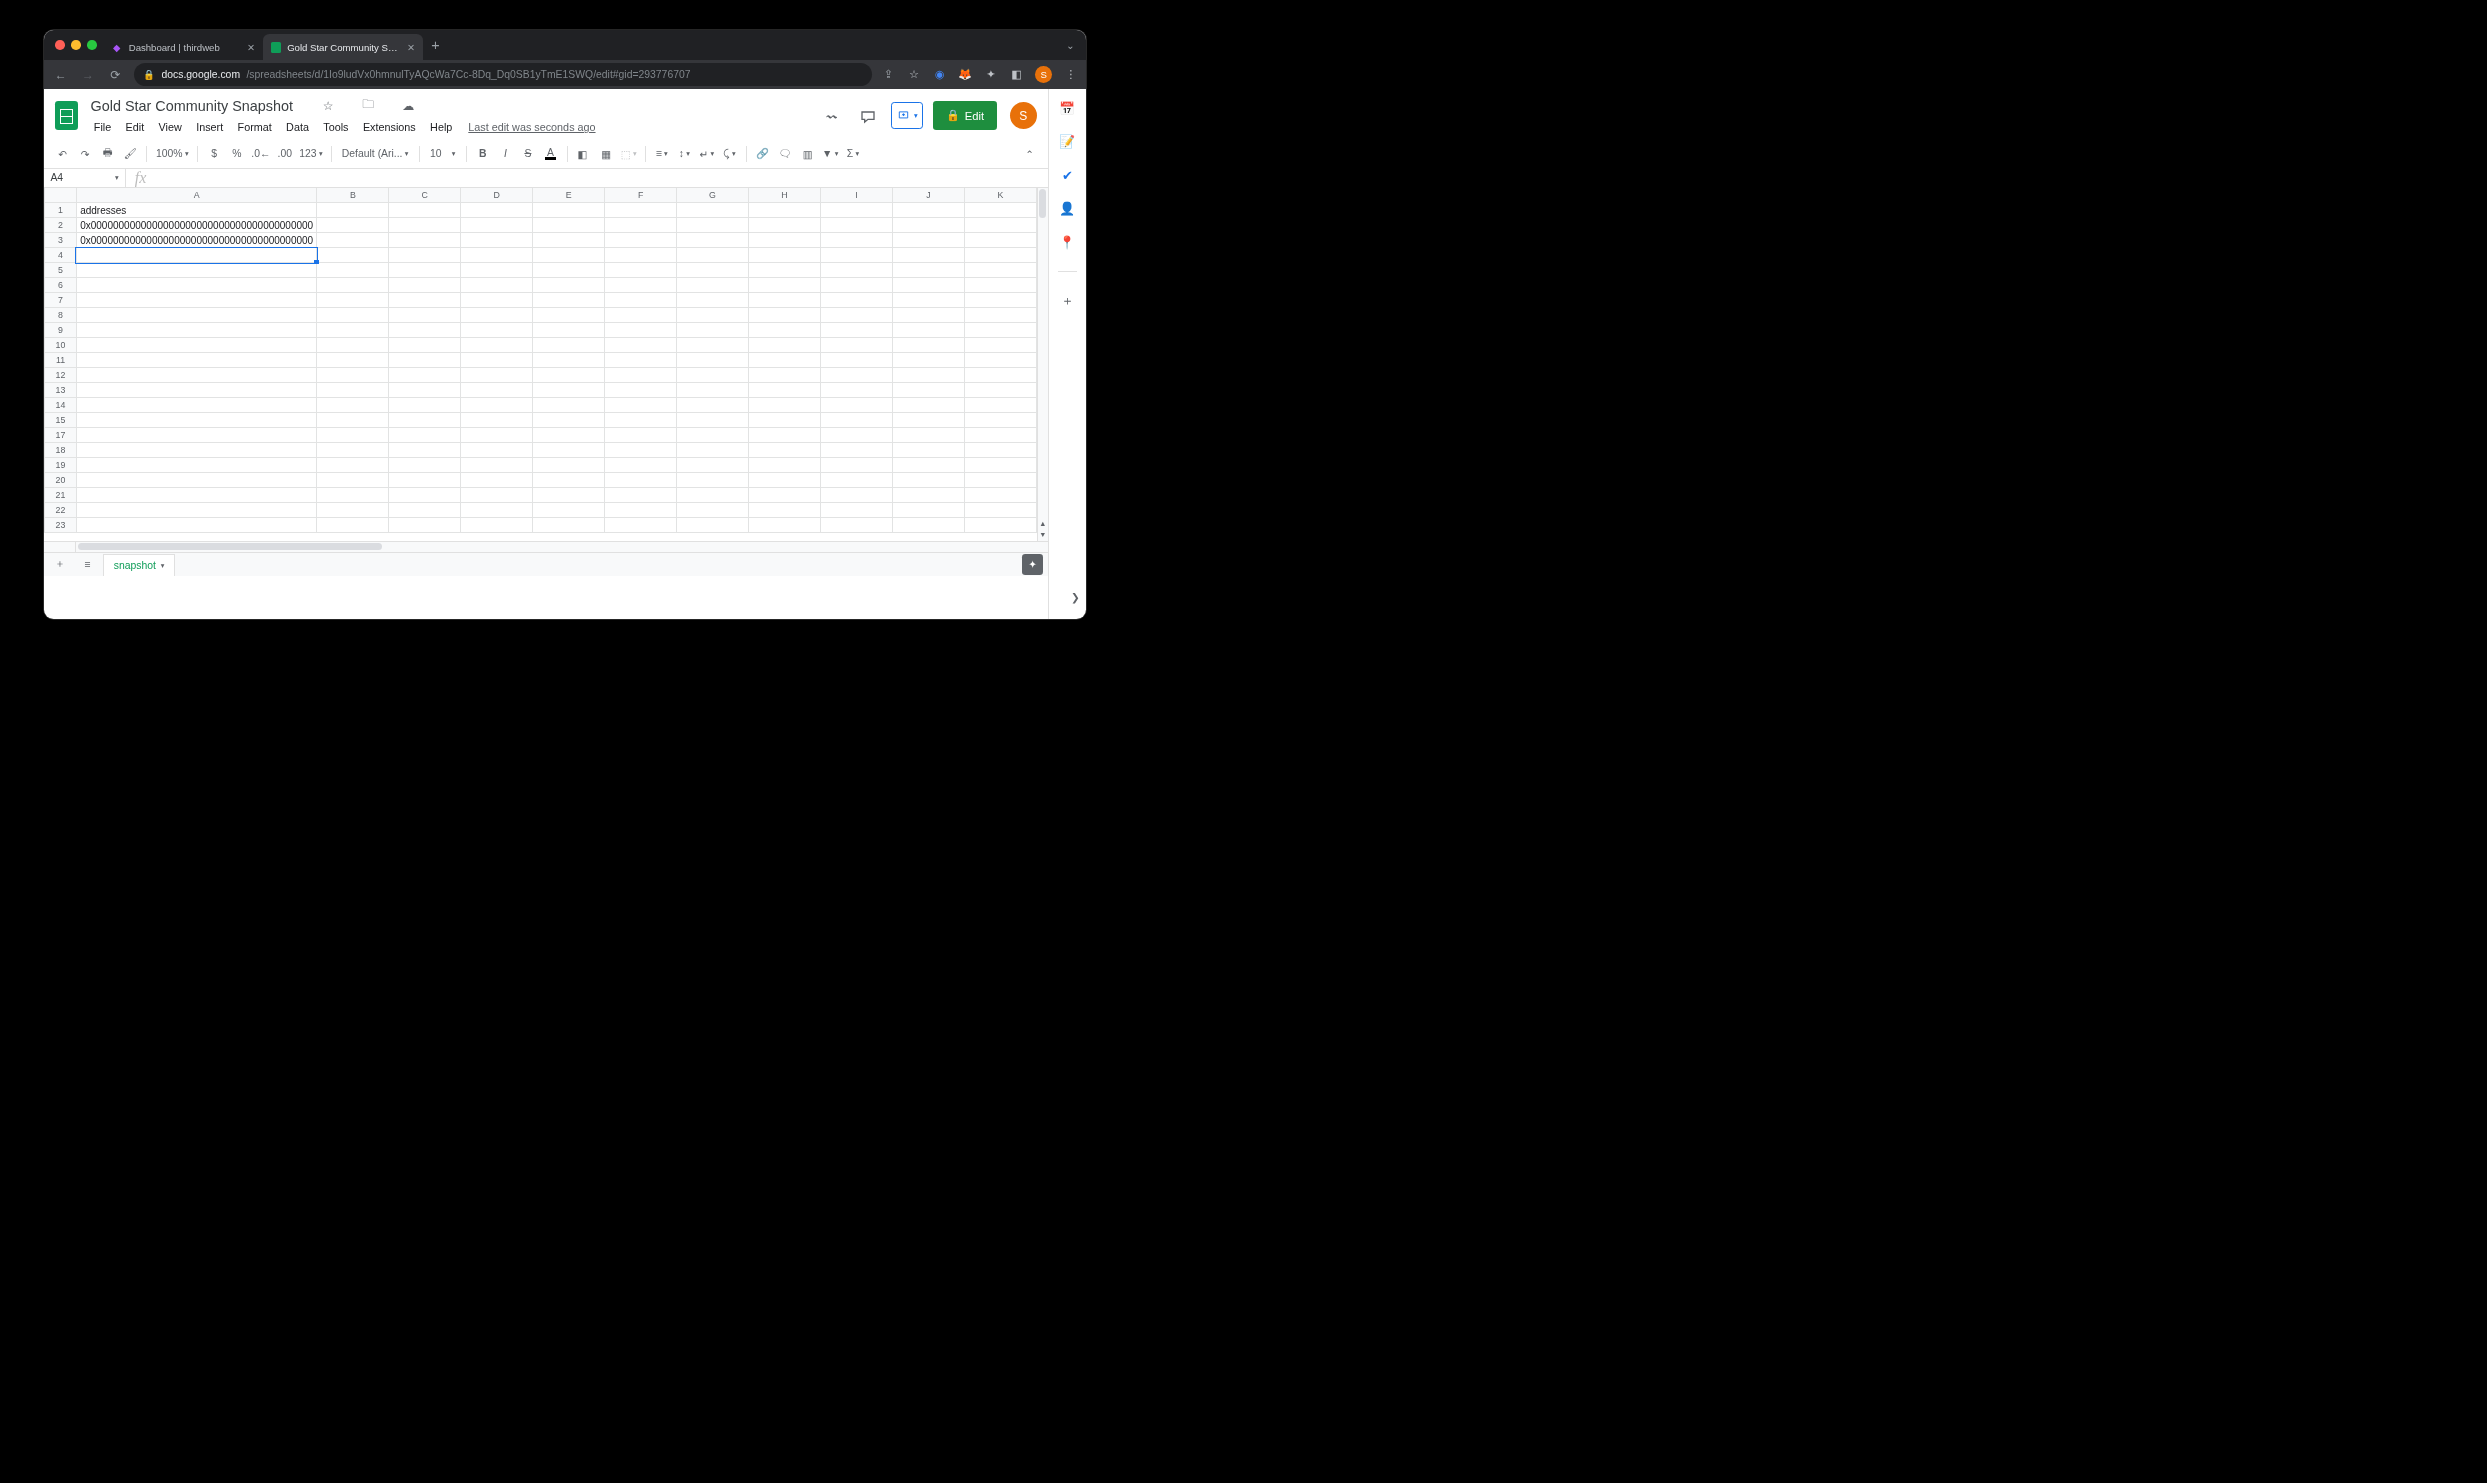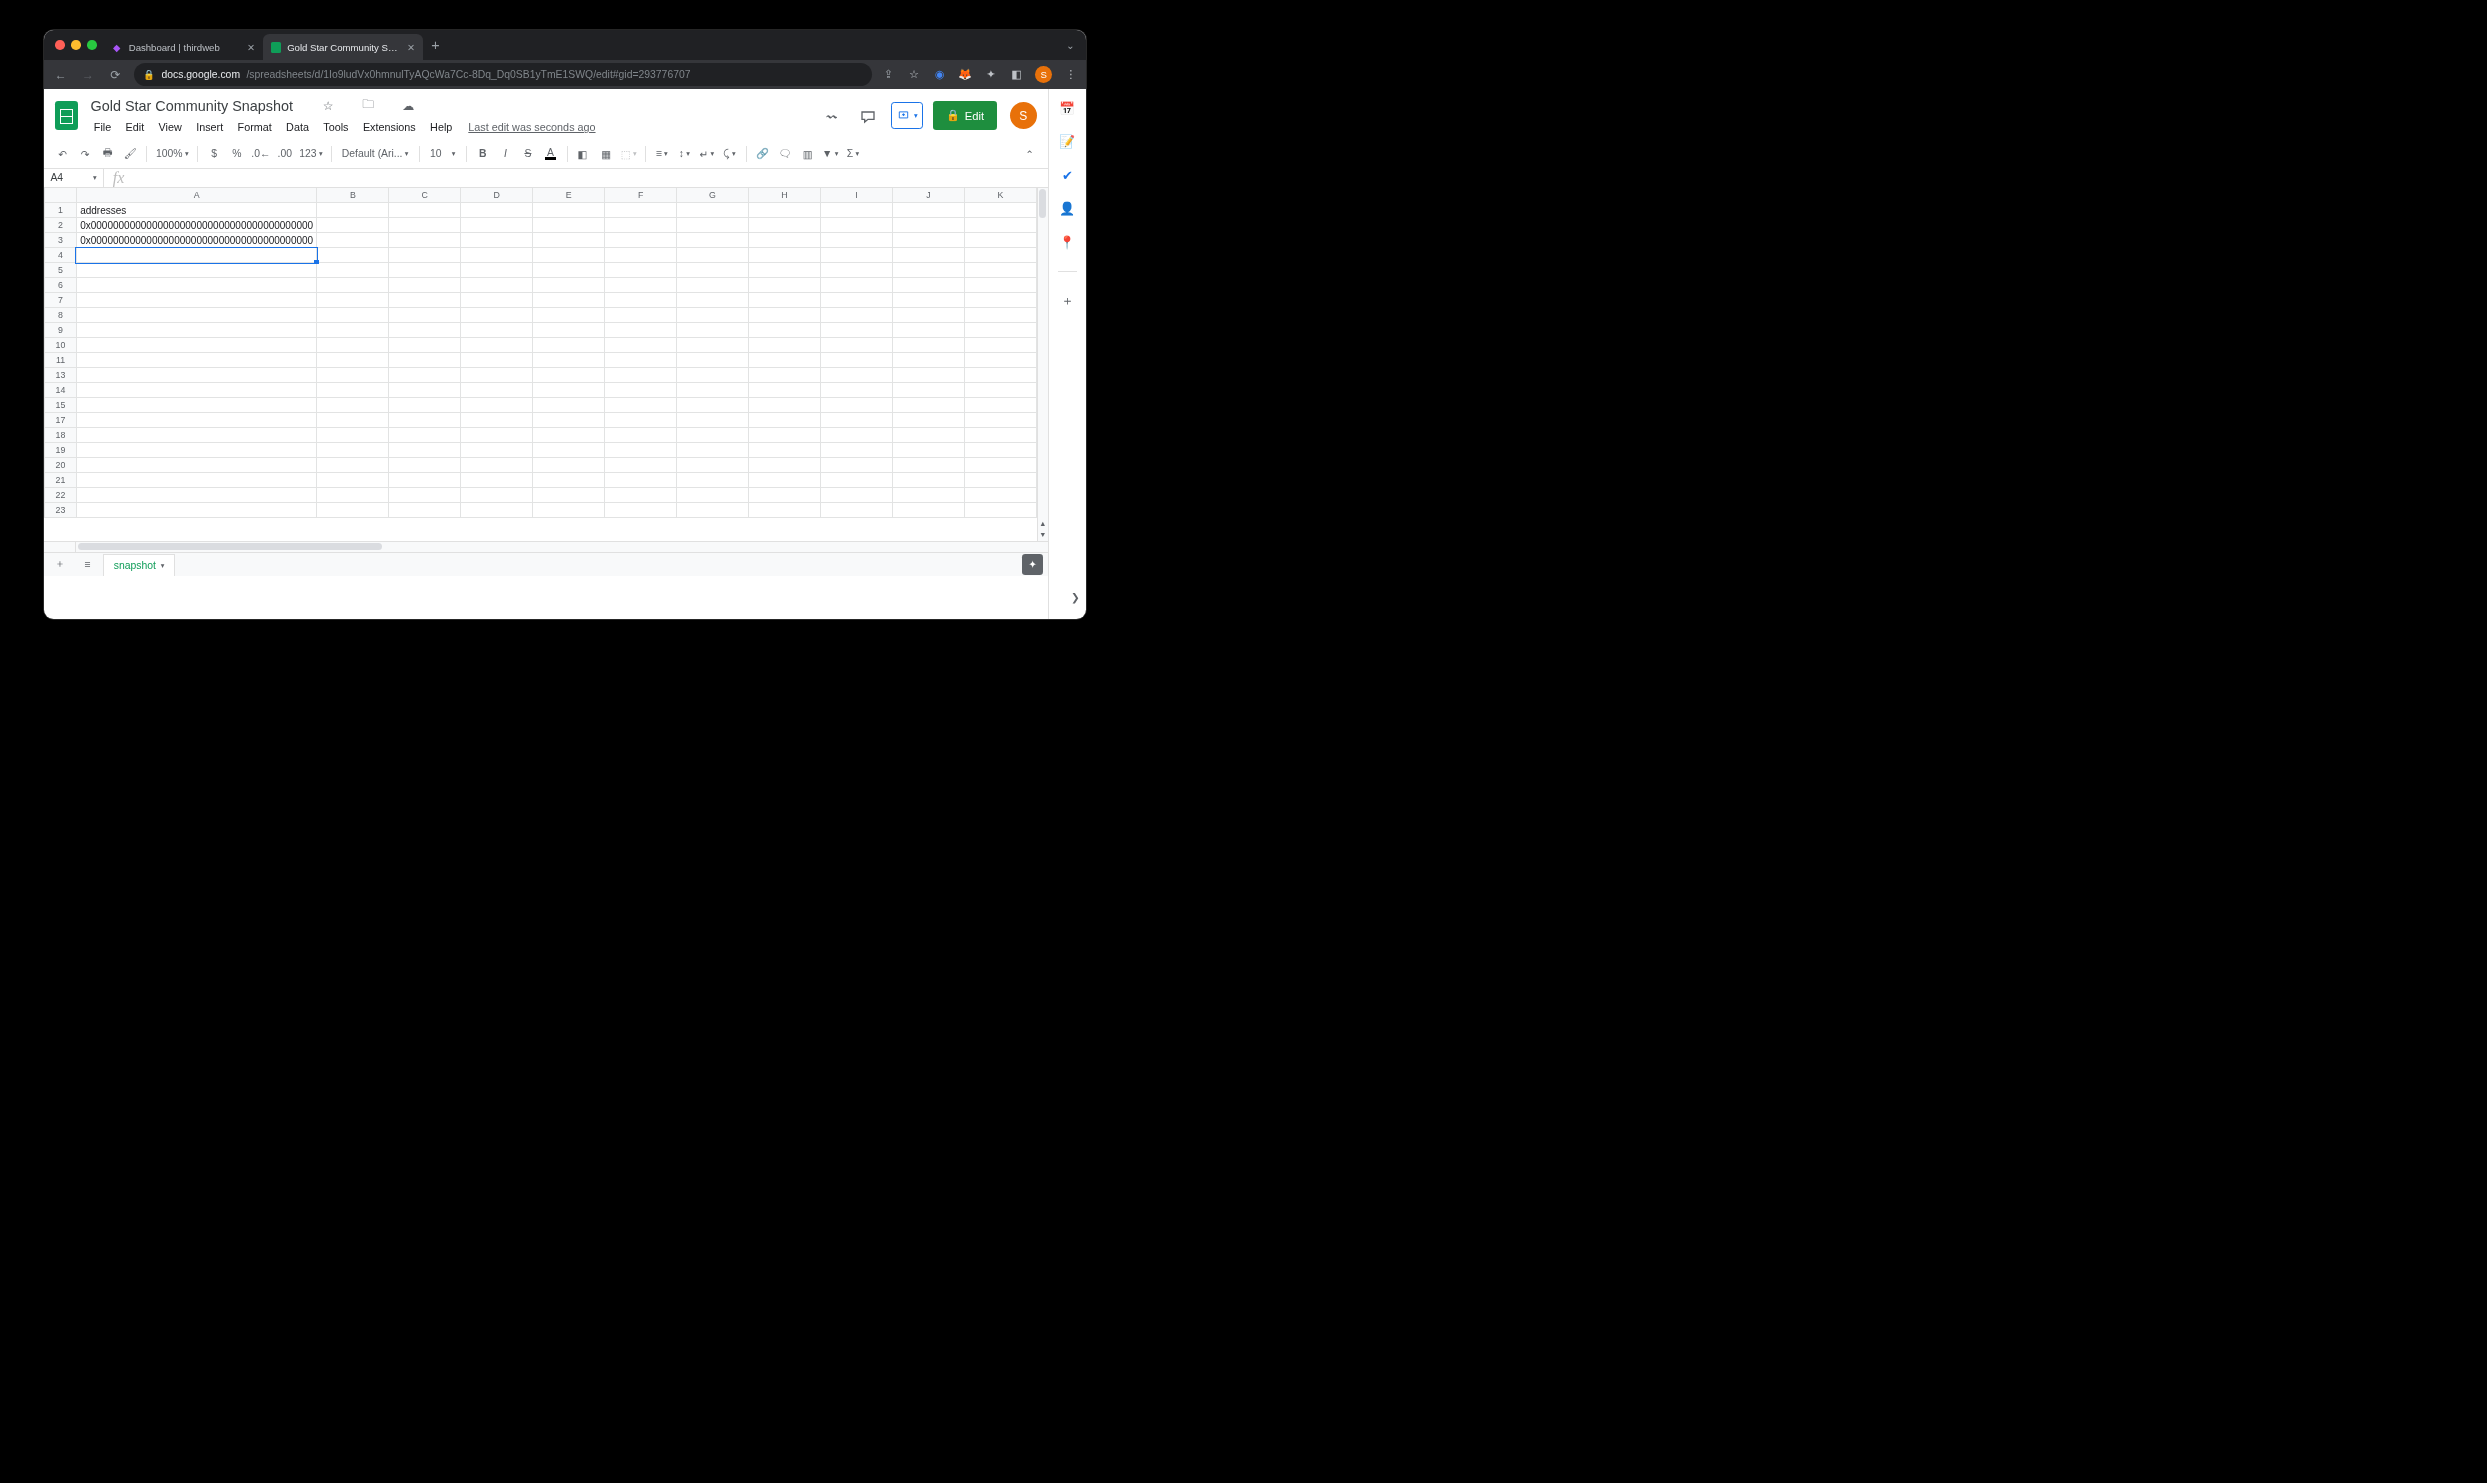--- a/index.html
+++ b/index.html
@@ -115,21 +115,21 @@
   .tb-caret{ font-size:7.2px; margin-left:2.4px; color:#5f6368;}
   .tb-collapse{ margin-left:auto; }
   .text-color-btn { flex-direction:column; gap:0; }
   .text-color-btn .bar{ width:11.2px;height:2.4px;background:#000;margin-top:-0.8px;}
   
   .fx-row {
     height:19px; border-bottom:0.8px solid #e0e0e0;
     display:flex; align-items:center; font-size:10.4px;
   }
   .name-box {
-    width:60px; height:100%; border-right:0.8px solid #e0e0e0;
+    width:82px; height:100%; border-right:0.8px solid #e0e0e0;
     display:flex; align-items:center; padding:0 6.4px; color:#3c4043;
     justify-content:space-between;
   }
   .name-box .dd{ font-size:7.2px; color:#5f6368;}
   .fx-label {
     width:29px; color:#bdbdbd; font-style:italic; text-align:center;
     font-family:serif; font-size:16px;
   }
   .fx-input { flex:1; height:100%; }
   
@@ -545,20 +545,34 @@
                   <td class="cell"></td>
                   <td class="cell"></td>
                   <td class="cell"></td>
                   <td class="cell"></td>
                   <td class="cell"></td>
                   <td class="cell"></td>
                   <td class="cell"></td>
                   <td class="cell"></td>
                 </tr>
                 <tr>
+                  <th class="rowhdr">12</th>
+                  <td class="cell"></td>
+                  <td class="cell"></td>
+                  <td class="cell"></td>
+                  <td class="cell"></td>
+                  <td class="cell"></td>
+                  <td class="cell"></td>
+                  <td class="cell"></td>
+                  <td class="cell"></td>
+                  <td class="cell"></td>
+                  <td class="cell"></td>
+                  <td class="cell"></td>
+                </tr>
+                <tr>
                   <th class="rowhdr">13</th>
                   <td class="cell"></td>
                   <td class="cell"></td>
                   <td class="cell"></td>
                   <td class="cell"></td>
                   <td class="cell"></td>
                   <td class="cell"></td>
                   <td class="cell"></td>
                   <td class="cell"></td>
                   <td class="cell"></td>

